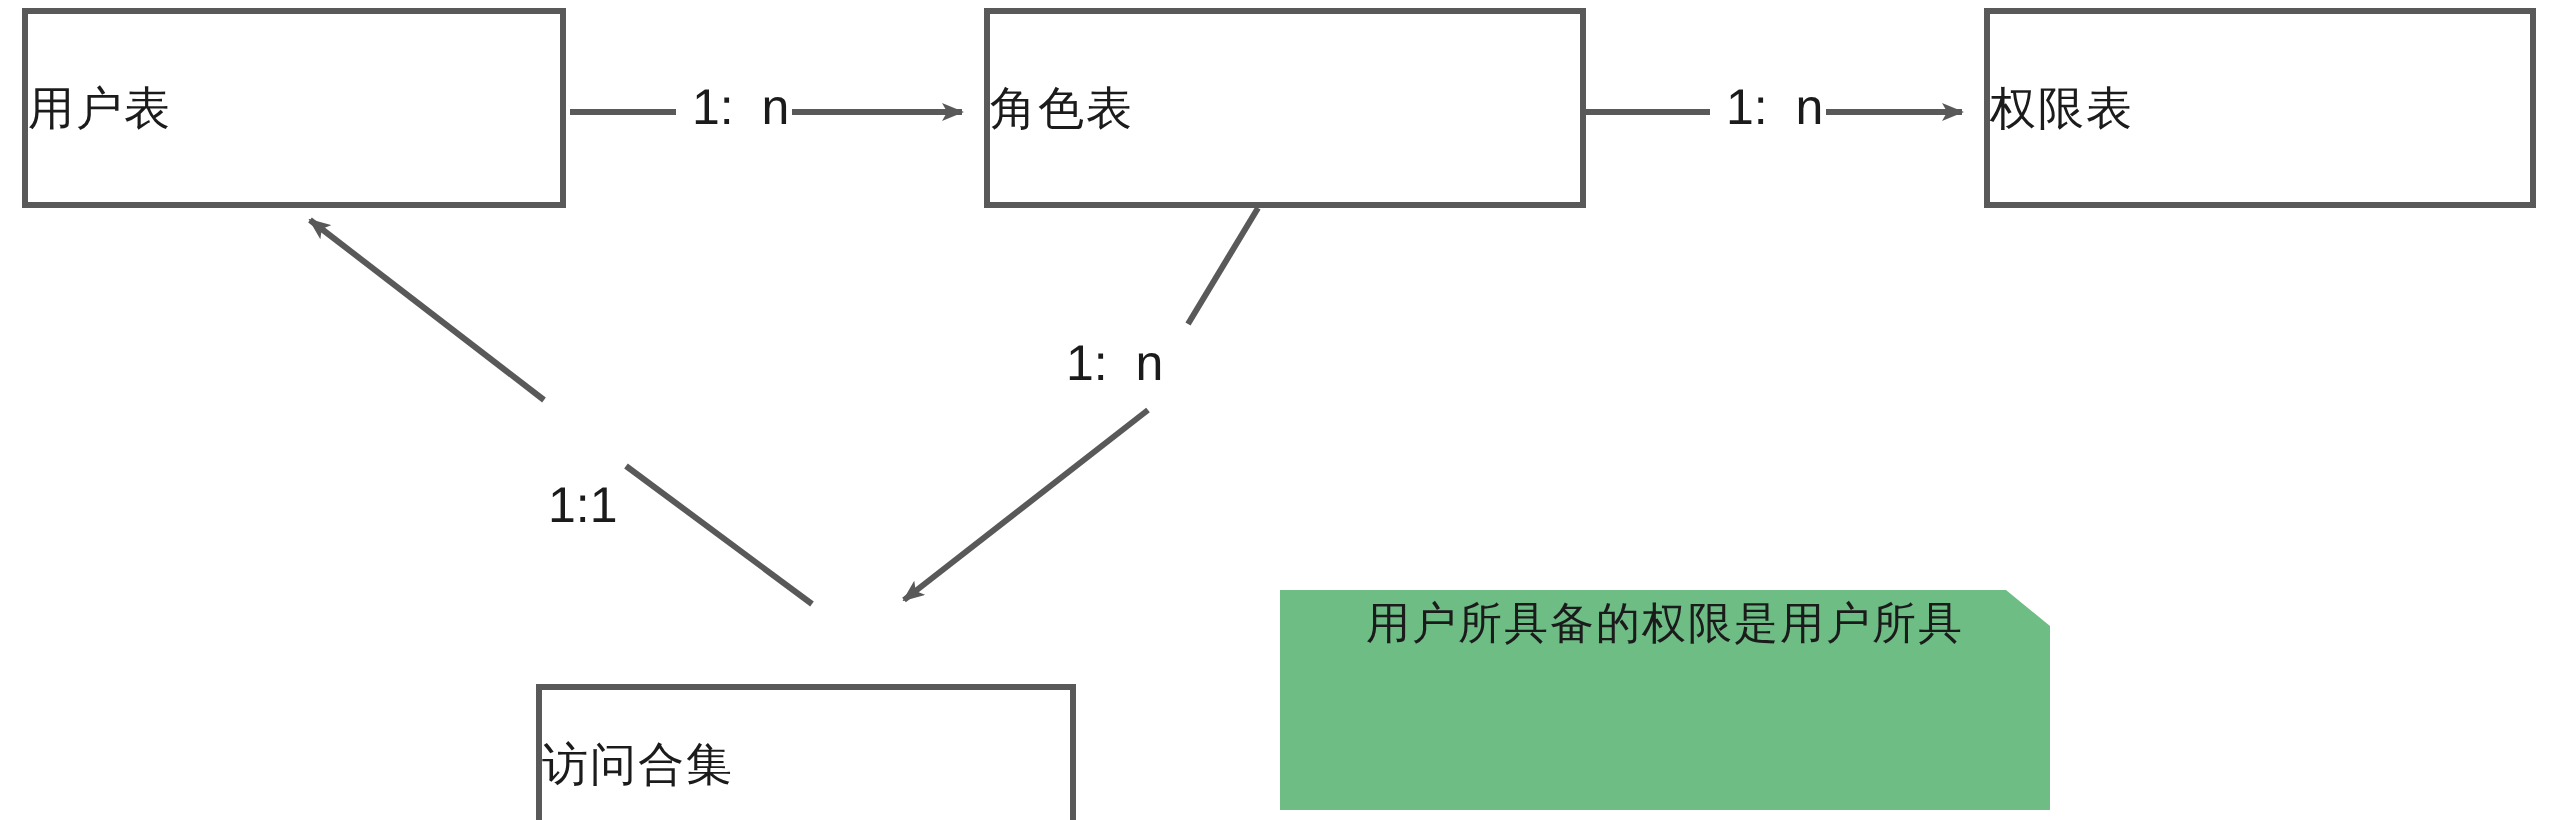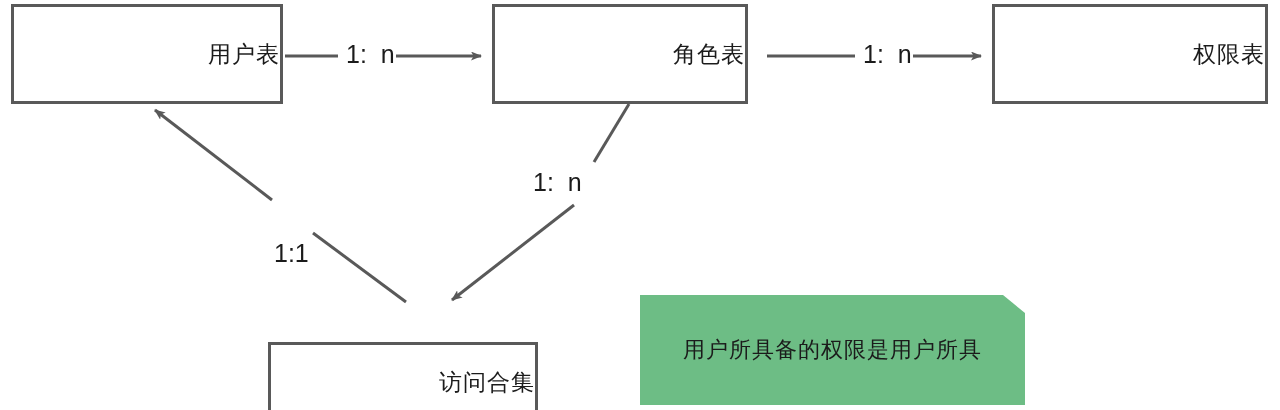--- a/index.html
+++ b/index.html
@@ -15,21 +15,21 @@
     font-family: "Liberation Sans", "DejaVu Sans", sans-serif;
     overflow: hidden;
   }
   .entity-box {
     position: absolute;
     box-sizing: border-box;
     border: 3px solid #595959;
     background: #ffffff;
     display: flex;
     align-items: center;
-    justify-content: flex-end;
+    justify-content: flex-start;
   }
   .entity-label {
     font-size: 23px;
     color: #1b1b1b;
     letter-spacing: 1px;
     line-height: 1;
     white-space: nowrap;
   }
   .edge-label {
     position: absolute;
@@ -46,21 +46,21 @@
     height: 410px;
     overflow: visible;
   }
   .note {
     position: absolute;
     background: #6dbd85;
     box-sizing: border-box;
     display: flex;
     flex-direction: column;
     align-items: center;
-    justify-content: center;
+    justify-content: space-between;
     clip-path: polygon(0 0, calc(100% - 22px) 0, 100% 18px, 100% 100%, 0 100%);
   }
   .note-line {
     font-size: 22px;
     color: #1b1b1b;
     line-height: 1.55;
     letter-spacing: 1px;
     white-space: nowrap;
   }
 </style>
@@ -94,21 +94,21 @@
     <g>
       <line x1="406" y1="302" x2="313" y2="233" stroke="#595959" stroke-width="3"></line>
       <line x1="272" y1="200" x2="155" y2="110" stroke="#595959" stroke-width="3" marker-end="url(#arrow)"></line>
     </g>
   </svg>
 
   <div class="entity-box" style="left:11px; top:4px; width:272px; height:100px;">
     <span class="entity-label">用户表</span>
   </div>
 
-  <div class="entity-box" style="left:492px; top:4px; width:256px; height:100px;">
+  <div class="entity-box" style="left:492px; top:4px; width:301px; height:100px;">
     <span class="entity-label">角色表</span>
   </div>
 
   <div class="entity-box" style="left:992px; top:4px; width:276px; height:100px;">
     <span class="entity-label">权限表</span>
   </div>
 
   <div class="entity-box" style="left:268px; top:302px; width:270px; height:81px;margin-top:40px;">
     <span class="entity-label">访问合集</span>
   </div>

